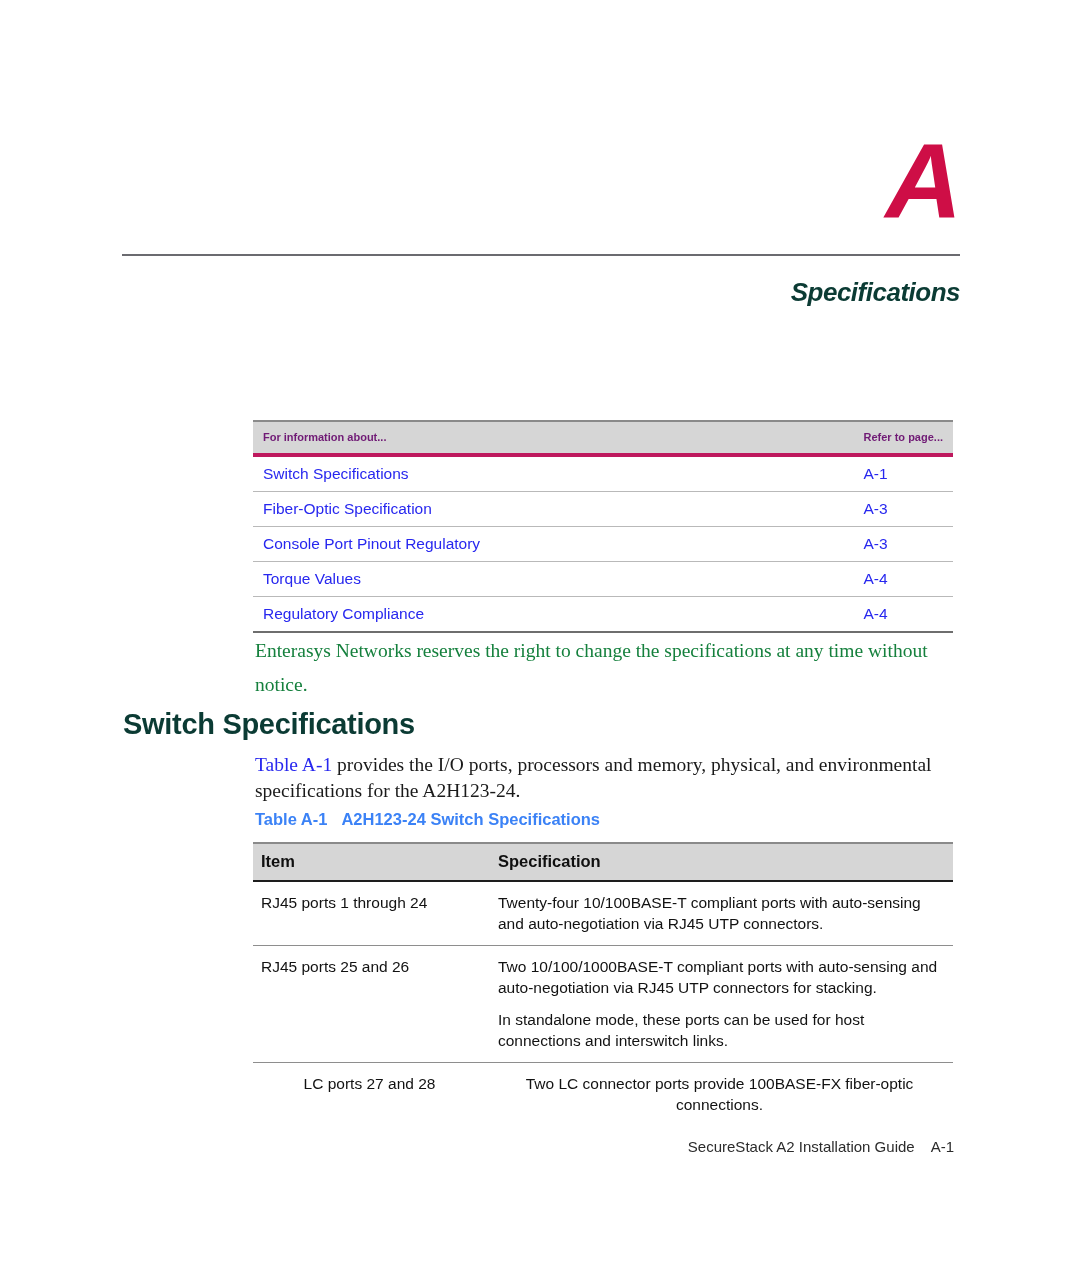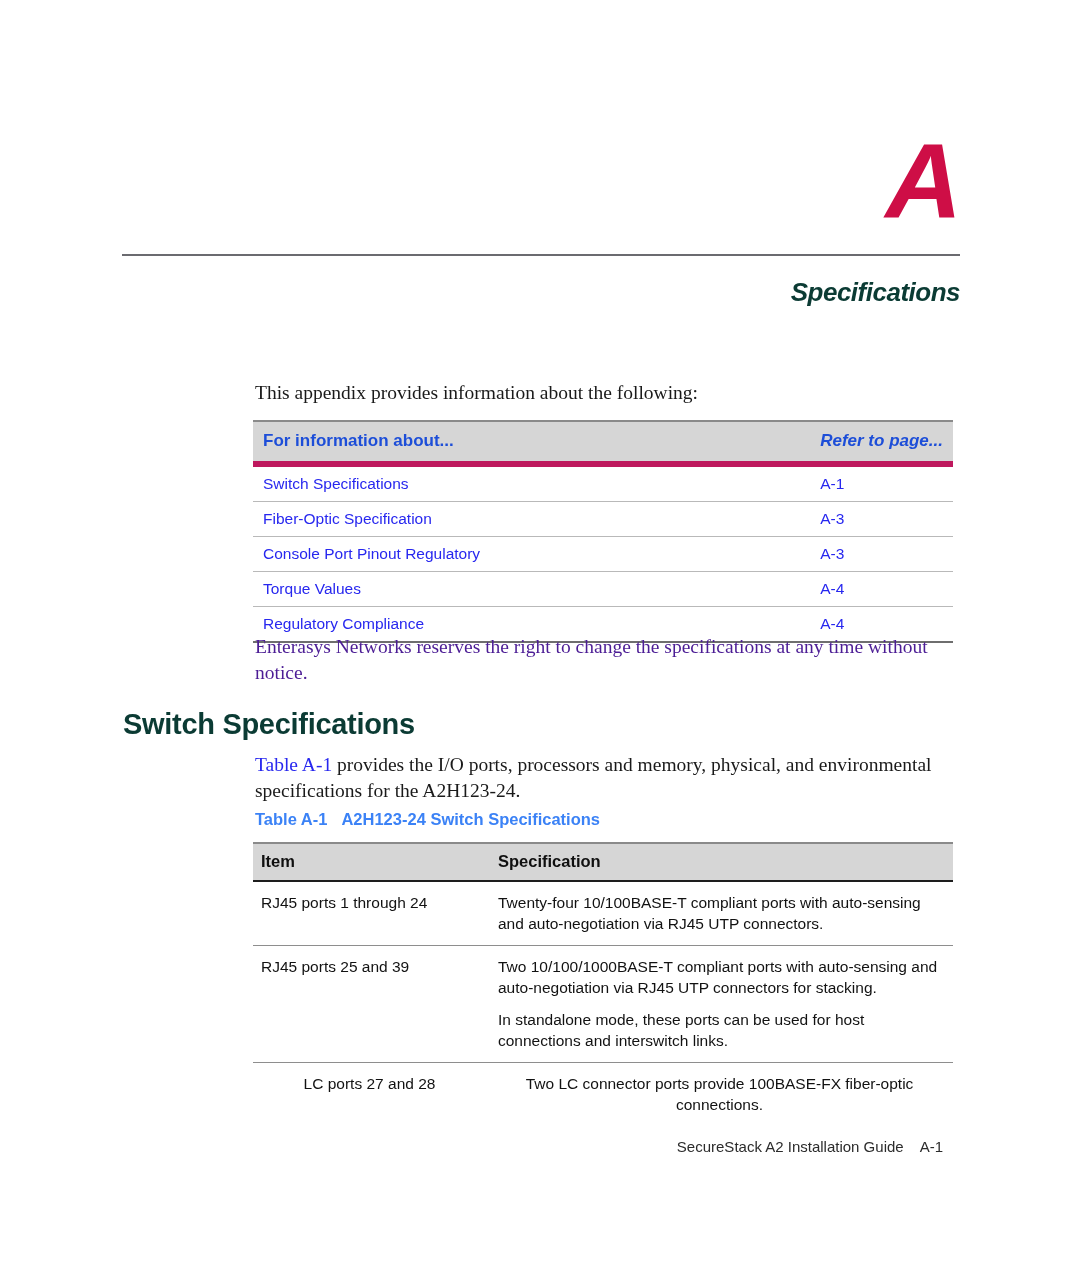--- a/index.html
+++ b/index.html
@@ -66,32 +66,31 @@
     position: absolute;
     left: 253px;
     top: 420px;
     width: 700px;
     border-collapse: collapse;
     font-family: "Liberation Sans", "DejaVu Sans", sans-serif;
   }
   .toc-table thead th {
     background: #d6d6d6;
     border-top: 2px solid #8a8a8a;
-    border-bottom: 6px solid #be185d;
-    font-size: 17px;
-    font-weight: bold;
-    color: #1d4ed8;
+    border-bottom: 4px solid #be185d;
+    font-size: 11px;
+    font-weight: bold;
+    color: #701a75;
     text-align: left;
     padding: 9px 10px 10px 10px;
     white-space: nowrap;
   }
   .toc-table thead th.page-col {
     text-align: center;
     padding-left: 12px;
-    font-style: italic;
   }
   .toc-table tbody td {
     border-bottom: 1.5px solid #b9b9b9;
     font-size: 15.5px;
     color: #2727ef;
     padding: 8px 10px 8px 10px;
     white-space: nowrap;
   }
   .toc-table tbody tr:last-child td {
     border-bottom: 2px solid #6e6e6e;
@@ -101,22 +100,22 @@
   }
   .toc-table col.c1 { width: 603px; }
   .toc-table col.c2 { width: 97px; }
 
   .notice {
     position: absolute;
     left: 255px;
     top: 634px;
     width: 690px;
     font-size: 19.5px;
-    line-height: 26px;
-    color: #4c1d95;
+    line-height: 34px;
+    color: #15803d;
   }
 
   
   .section-heading {
     position: absolute;
     left: 123px;
     top: 707px;
     font-family: "Liberation Sans", "DejaVu Sans", sans-serif;
     font-weight: bold;
     font-size: 29px;
@@ -184,38 +183,37 @@
   .spec-table td p {
     margin: 0 0 11px 0;
   }
   .spec-table td p:last-child {
     margin-bottom: 0;
   }
 
   
   .footer {
     position: absolute;
-    right: 137px;
+    right: 126px;
     top: 1138px;
     font-family: "Liberation Sans", "DejaVu Sans", sans-serif;
     font-size: 15px;
     color: #2b2b2b;
   }
   .footer .fpage { margin-left: 16px; }
 </style>
 </head>
 <body>
 
 <div class="page">
 
   <div class="appendix-letter">A</div>
   <div class="header-rule"></div>
   <div class="chapter-title">Specifications</div>
 
-  <div class="intro-line">This appendix provides information about the following:</div>
 
   <table class="toc-table">
     <colgroup>
         <col class="c1">
         <col class="c2">
       </colgroup>
     <thead>
       <tr>
         <th>For information about...</th>
         <th class="page-col">Refer to page...</th>
@@ -265,21 +263,21 @@
       </tr>
     </thead>
     <tbody>
       <tr>
         <td>RJ45 ports 1 through 24</td>
         <td>
           <p>Twenty-four 10/100BASE-T compliant ports with auto-sensing and auto-negotiation via RJ45 UTP connectors.</p>
         </td>
       </tr>
       <tr>
-        <td>RJ45 ports 25 and 39</td>
+        <td>RJ45 ports 25 and 26</td>
         <td>
           <p>Two 10/100/1000BASE-T compliant ports with auto-sensing and auto-negotiation via RJ45 UTP connectors for stacking.</p>
           <p>In standalone mode, these ports can be used for host connections and interswitch links.</p>
         </td>
       </tr>
       <tr>
         <td>LC ports 27 and 28</td>
         <td>
           <p>Two LC connector ports provide 100BASE-FX fiber-optic connections.</p>
         </td>

